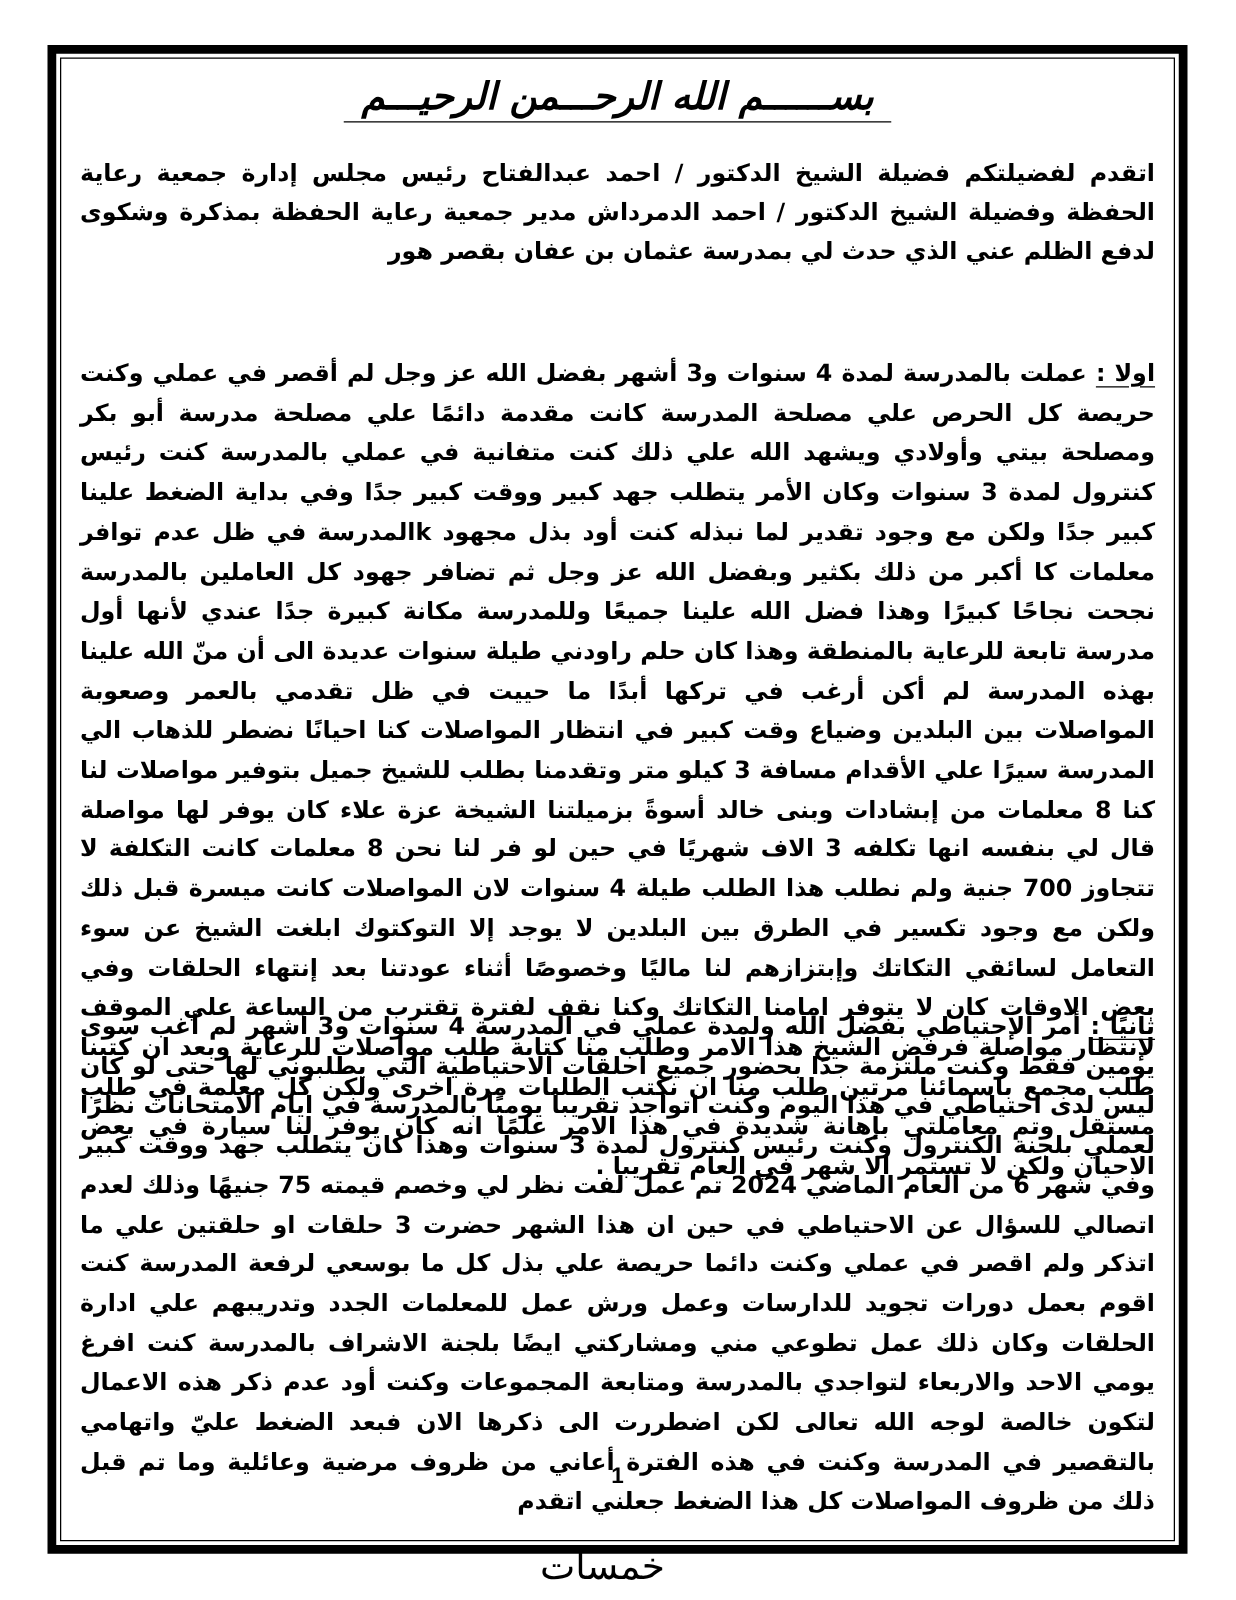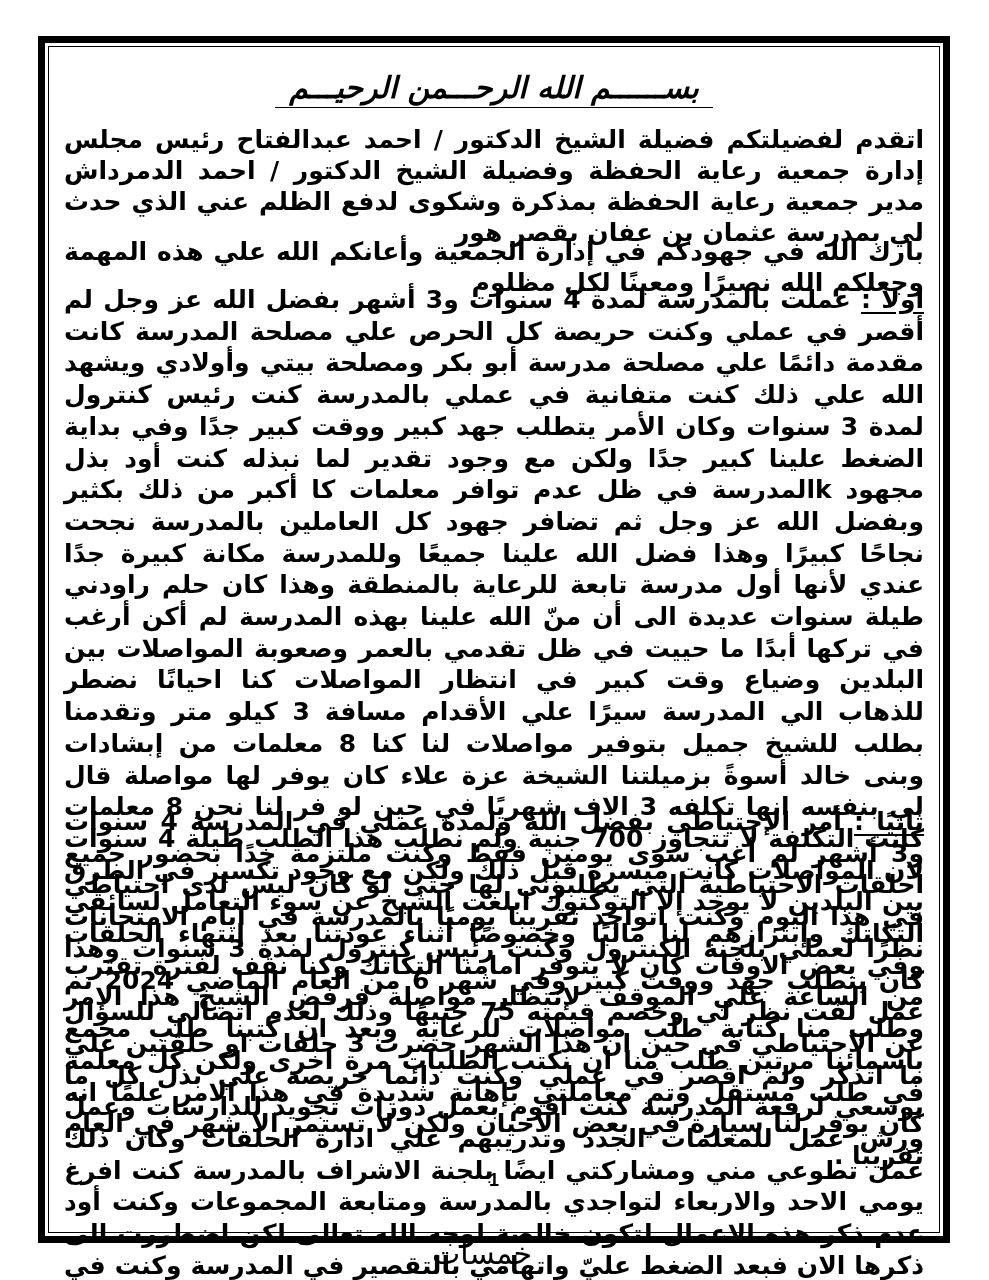--- a/index.html
+++ b/index.html
@@ -38,41 +38,41 @@
       position: absolute;
       left: 60px;
       top: 58px;
       width: 868px;
       height: 1160px;
       direction: rtl;
       text-align: justify;
     }
     .basmala {
       position: absolute;
-      top: 10px;
+      top: 0;
       left: 0;
       right: 0;
       text-align: center;
       font-family: "DejaVu Serif", serif;
       font-style: italic;
       font-weight: bold;
       font-size: 30px;
       line-height: 40px;
     }
     .basmala span {
       border-bottom: 1.5px solid #000;
       padding: 0 14px 2px 14px;
       letter-spacing: 1px;
     }
     .para {
       position: absolute;
       left: 4px;
       right: 4px;
       font-weight: bold;
-      font-size: 25px;
+      font-size: 19px;
       line-height: 31px;
       text-align: justify;
       text-align-last: right;
       margin: 0;
     }
     .p-intro { top: 66px; }
     .p-bless { top: 178px; }
     .p-first { top: 226px; line-height: 31.7px; }
     .p-second { top: 748px; line-height: 31.7px; }
     .lead {
@@ -109,21 +109,20 @@
   <div class="frame-inner"></div>
 </div>
 
 <div class="page">
   <div class="basmala">
     <span>بســــــم الله الرحـــمن الرحيـــم</span>
   </div>
 
   <p class="para p-intro">اتقدم لفضيلتكم فضيلة الشيخ الدكتور / احمد عبدالفتاح رئيس مجلس إدارة جمعية رعاية الحفظة وفضيلة الشيخ الدكتور / احمد الدمرداش مدير جمعية رعاية الحفظة بمذكرة وشكوى لدفع الظلم عني الذي حدث لي بمدرسة عثمان بن عفان بقصر هور</p>
 
-  <p class="para p-bless">بارك الله في جهودكم في إدارة الجمعية وأعانكم الله علي هذه المهمة وجعلكم الله نصيرًا ومعينًا لكل مظلوم</p>
 
   <p class="para p-first"><span class="lead">اولا :</span><span> عملت بالمدرسة لمدة 4 سنوات و3 أشهر بفضل الله عز وجل لم أقصر في عملي وكنت حريصة كل الحرص علي مصلحة المدرسة كانت مقدمة دائمًا علي مصلحة مدرسة أبو بكر ومصلحة بيتي وأولادي ويشهد الله علي ذلك كنت متفانية في عملي بالمدرسة كنت رئيس كنترول لمدة 3 سنوات وكان الأمر يتطلب جهد كبير ووقت كبير جدًا وفي بداية الضغط علينا كبير جدًا ولكن مع وجود تقدير لما نبذله كنت أود بذل مجهود kالمدرسة في ظل عدم توافر معلمات كا أكبر من ذلك بكثير وبفضل الله عز وجل ثم تضافر جهود كل العاملين بالمدرسة نجحت نجاحًا كبيرًا وهذا فضل الله علينا جميعًا وللمدرسة مكانة كبيرة جدًا عندي لأنها أول مدرسة تابعة للرعاية بالمنطقة وهذا كان حلم راودني طيلة سنوات عديدة الى أن منّ الله علينا بهذه المدرسة لم أكن أرغب في تركها أبدًا ما حييت في ظل تقدمي بالعمر وصعوبة المواصلات بين البلدين وضياع وقت كبير في انتظار المواصلات كنا احيانًا نضطر للذهاب الي المدرسة سيرًا علي الأقدام مسافة 3 كيلو متر وتقدمنا بطلب للشيخ جميل بتوفير مواصلات لنا كنا 8 معلمات من إبشادات وبنى خالد أسوةً بزميلتنا الشيخة عزة علاء كان يوفر لها مواصلة قال لي بنفسه انها تكلفه 3 الاف شهريًا في حين لو فر لنا نحن 8 معلمات كانت التكلفة لا تتجاوز 700 جنية ولم نطلب هذا الطلب طيلة 4 سنوات لان المواصلات كانت ميسرة قبل ذلك ولكن مع وجود تكسير في الطرق بين البلدين لا يوجد إلا التوكتوك ابلغت الشيخ عن سوء التعامل لسائقي التكاتك وإبتزازهم لنا ماليًا وخصوصًا أثناء عودتنا بعد إنتهاء الحلقات وفي بعض الاوقات كان لا يتوفر امامنا التكاتك وكنا نقف لفترة تقترب من الساعة علي الموقف لإنتظار مواصلة فرفض الشيخ هذا الامر وطلب منا كتابة طلب مواصلات للرعاية وبعد ان كتبنا طلب مجمع باسمائنا مرتين طلب منا ان نكتب الطلبات مرة اخرى ولكن كل معلمة في طلب مستقل وتم معاملتي بإهانة شديدة في هذا الامر  علمًا انه كان يوفر لنا سيارة في بعض الاحيان ولكن لا تستمر الا شهر في العام تقريبا .</span></p>
 
   <p class="para p-second"><span class="lead">ثانيًا :</span><span> أمر الإحتياطي بفضل الله ولمدة عملي في المدرسة 4 سنوات و3 أشهر لم أغب سوى يومين فقط وكنت ملتزمة جدًا بحضور جميع احلقات الاحتياطية التي يطلبوني لها حتى لو كان ليس لدى احتياطي في هذا اليوم وكنت اتواجد تقريبا يوميًا بالمدرسة في ايام الامتحانات نظرًا لعملي بلجنة الكنترول وكنت رئيس كنترول لمدة 3 سنوات  وهذا كان يتطلب جهد ووقت كبير وفي شهر 6 من العام الماضي 2024 تم عمل لفت نظر لي وخصم قيمته 75 جنيهًا وذلك لعدم اتصالي للسؤال عن الاحتياطي في حين ان هذا الشهر حضرت 3 حلقات او حلقتين علي ما اتذكر ولم اقصر في عملي وكنت دائما حريصة علي بذل كل ما بوسعي لرفعة المدرسة كنت اقوم بعمل دورات تجويد للدارسات وعمل ورش عمل للمعلمات الجدد وتدريبهم علي ادارة الحلقات وكان ذلك عمل تطوعي مني ومشاركتي ايضًا بلجنة الاشراف بالمدرسة كنت افرغ يومي الاحد والاربعاء لتواجدي بالمدرسة ومتابعة المجموعات وكنت أود عدم ذكر هذه الاعمال لتكون خالصة لوجه الله تعالى لكن اضطررت الى ذكرها الان  فبعد الضغط عليّ واتهامي بالتقصير في المدرسة وكنت في هذه الفترة أعاني من ظروف مرضية وعائلية وما تم قبل ذلك من ظروف المواصلات كل هذا الضغط جعلني اتقدم</span></p>
 
   <div class="page-number">1</div>
 </div>
 
 <div class="watermark">خمسات</div>
 

